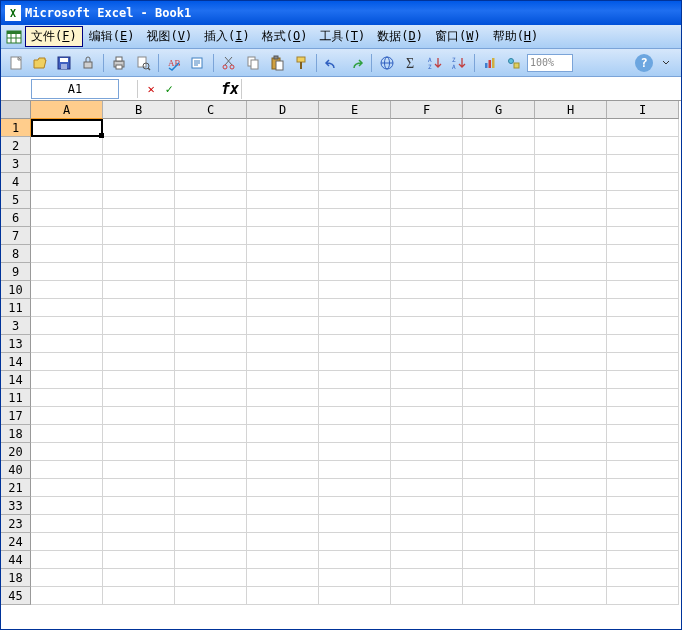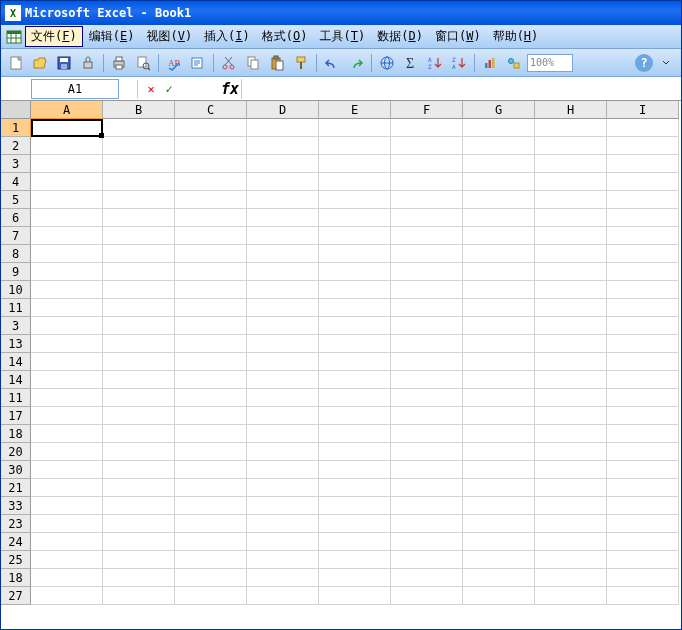--- a/index.html
+++ b/index.html
@@ -252,28 +252,28 @@
       <div class="row-h">10</div>
       <div class="row-h">11</div>
       <div class="row-h">3</div>
       <div class="row-h">13</div>
       <div class="row-h">14</div>
       <div class="row-h">14</div>
       <div class="row-h">11</div>
       <div class="row-h">17</div>
       <div class="row-h">18</div>
       <div class="row-h">20</div>
-      <div class="row-h">30</div>
+      <div class="row-h">40</div>
       <div class="row-h">21</div>
       <div class="row-h">33</div>
       <div class="row-h">23</div>
       <div class="row-h">24</div>
-      <div class="row-h">25</div>
+      <div class="row-h">44</div>
       <div class="row-h">18</div>
-      <div class="row-h">27</div>
+      <div class="row-h">45</div>
     </div>
   <div class="cells" id="cells">
     <div class="active-cell"></div>
   <div class="cell-row">
         <div class="cell"></div>
         <div class="cell"></div>
         <div class="cell"></div>
         <div class="cell"></div>
         <div class="cell"></div>
         <div class="cell"></div>

